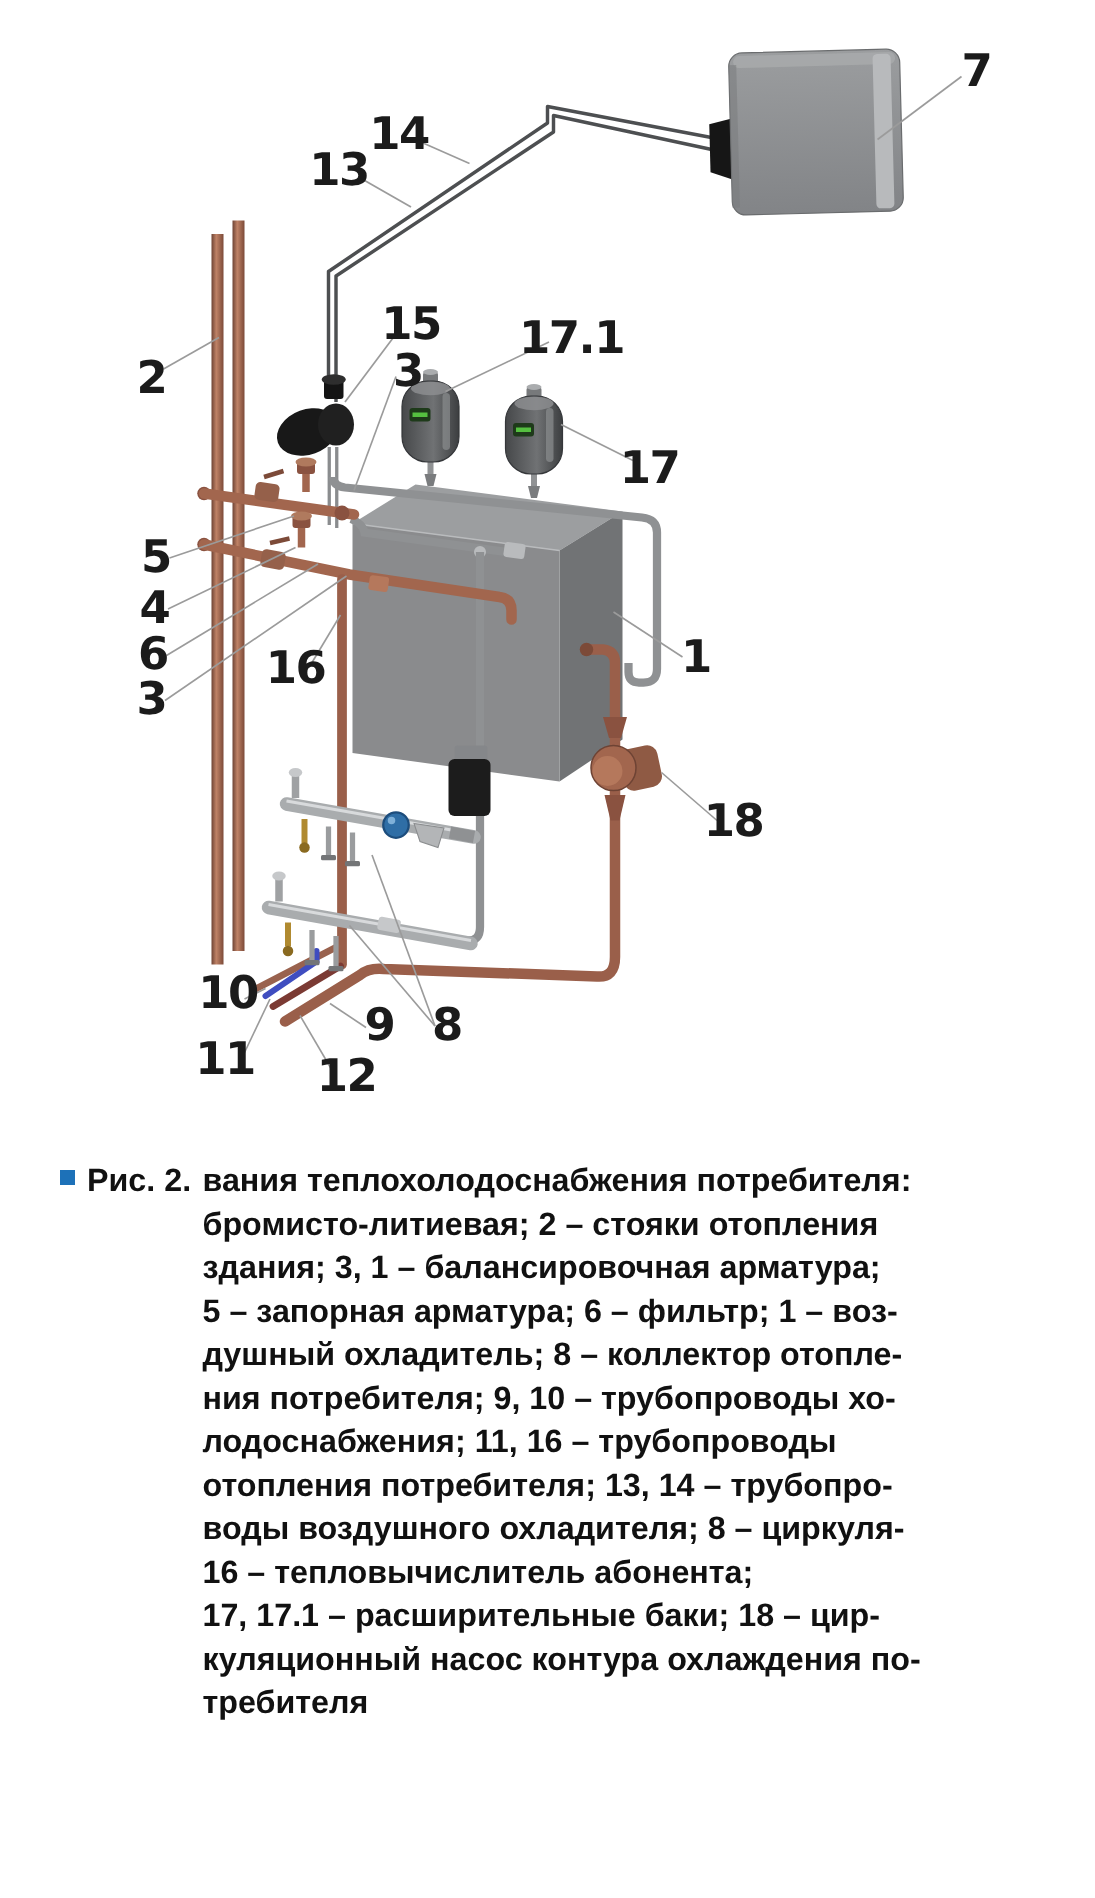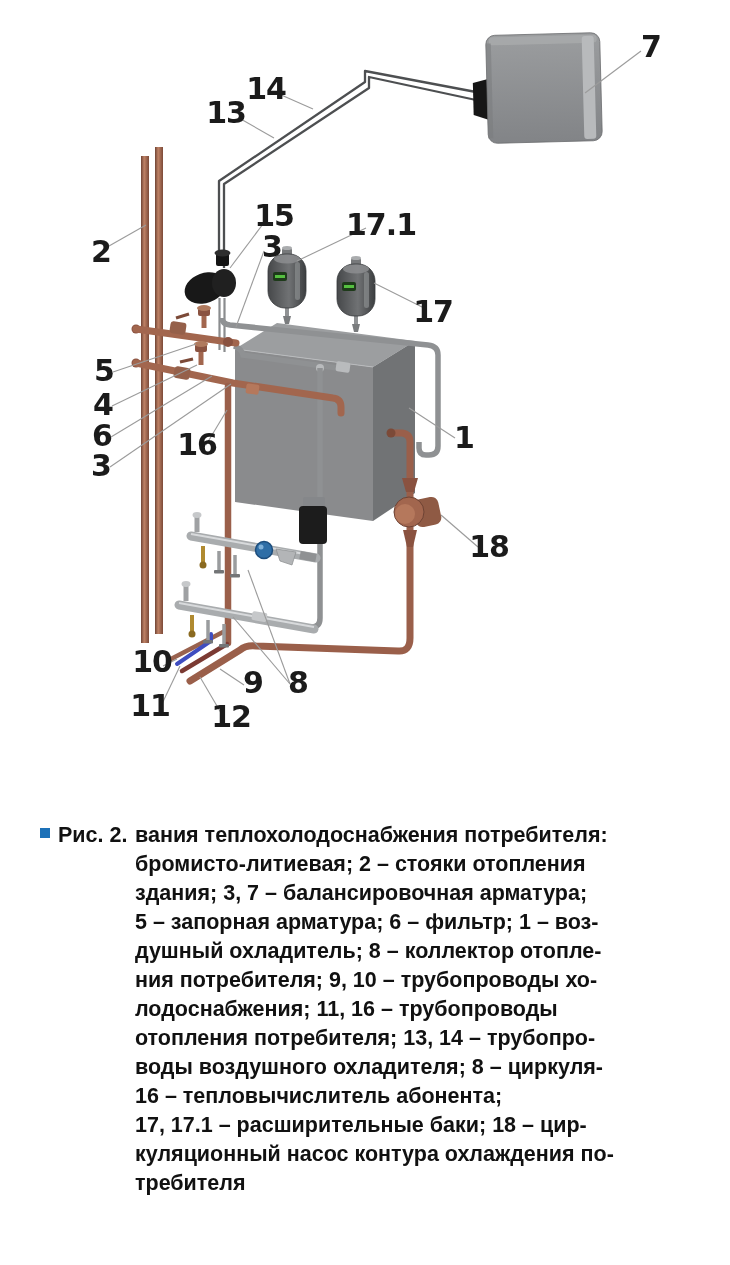--- a/index.html
+++ b/index.html
@@ -2,21 +2,21 @@
 <html><head>
 <meta charset="utf-8">
 <style>
   html,body{margin:0;padding:0;background:#ffffff;}
   .page{position:relative;width:730px;height:1265px;background:#fff;overflow:hidden;
         font-family:"Liberation Sans",sans-serif;}
   .diagram{position:absolute;left:0;top:0;}
   .callout{font-family:"DejaVu Sans",sans-serif;font-weight:bold;font-size:30px;
            letter-spacing:-1px;fill:#1b1b1b;}
   .leader{stroke:#9b9b9b;stroke-width:1.1;fill:none;}
-  .caption{position:absolute;left:40px;top:821px;width:660px;display:flex;
+  .caption{position:absolute;left:40px;top:773px;width:660px;display:flex;
            font-weight:bold;font-size:21.5px;line-height:29px;color:#111;}
   .bullet{flex:none;width:10px;height:10px;background:#1d71b8;margin:7px 8px 0 0;}
   .fig-label{flex:none;width:77px;}
   .fig-text{flex:1;}
 </style>
 </head>
 <body>
 
 <div class="page">
 
@@ -230,21 +230,21 @@
     <text class="callout" x="298" y="693">8</text>
   </g>
 </svg>
 
 <div class="caption">
   <span class="bullet"></span>
   <span class="fig-label">Рис. 2.</span>
   <div class="fig-text">
     <div>вания теплохолодоснабжения потребителя:</div>
     <div>бромисто-литиевая; 2 – стояки отопления</div>
-    <div>здания; 3, 7 – балансировочная арматура;</div>
+    <div>здания; 3, 1 – балансировочная арматура;</div>
     <div>5  – запорная арматура; 6 – фильтр; 1 – воз-</div>
     <div>душный охладитель; 8 – коллектор отопле-</div>
     <div>ния потребителя; 9, 10 – трубопроводы хо-</div>
     <div>лодоснабжения; 11, 16 – трубопроводы</div>
     <div>отопления потребителя; 13, 14 – трубопро-</div>
     <div>воды воздушного охладителя; 8 – циркуля-</div>
     <div>16  – тепловычислитель абонента;</div>
     <div>17, 17.1  –  расширительные баки; 18 – цир-</div>
     <div>куляционный насос контура охлаждения по-</div>
     <div>требителя</div>

